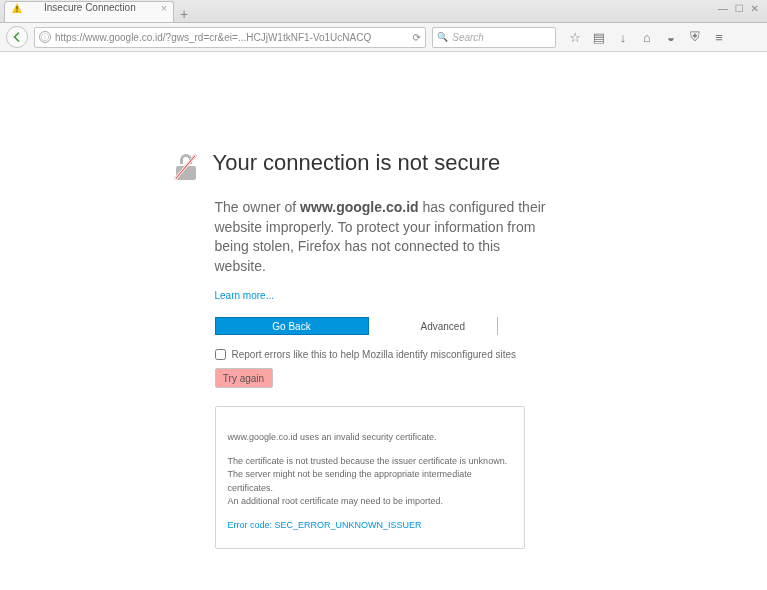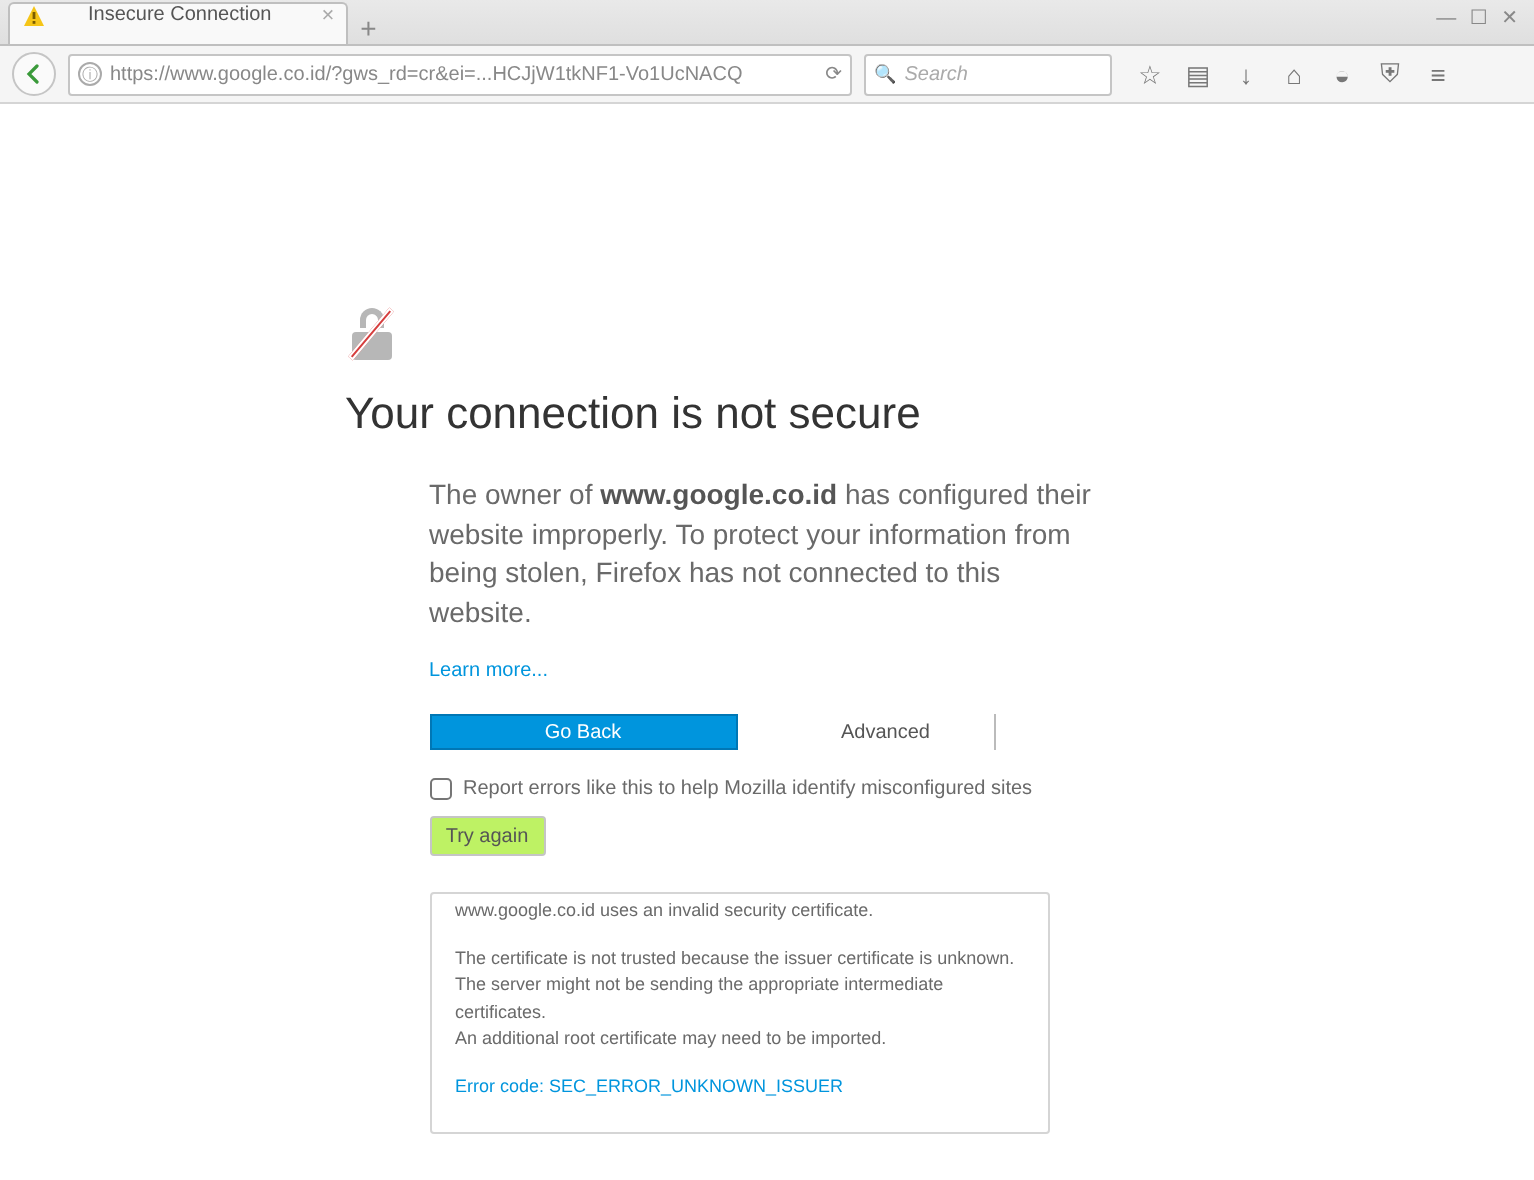--- a/index.html
+++ b/index.html
@@ -16,36 +16,36 @@
 .back-btn { width: 22px; height: 22px; border: 1px solid #c5c5c5; border-radius: 50%; background: #fafafa; display: flex; align-items: center; justify-content: center; color: #44aa44; font-size: 12px; }
 .urlbar { flex: 0 0 392px; height: 21px; border: 1px solid #c5c5c5; border-radius: 2px; background: #fff; display: flex; align-items: center; padding: 0 4px; font-size: 10px; color: #888; gap: 4px; }
 .url-warn { width: 12px; height: 12px; border-radius: 50%; border: 1px solid #aaa; display: flex; align-items: center; justify-content: center; font-size: 8px; color: #aaa; }
 .urlbar .reload { margin-left: auto; color: #888; }
 .searchbar { flex: 0 0 124px; height: 21px; border: 1px solid #c5c5c5; border-radius: 2px; background: #fff; display: flex; align-items: center; padding: 0 4px; font-size: 10px; color: #aaa; gap: 4px; }
 .tb-icons { display: flex; align-items: center; gap: 10px; color: #777; font-size: 13px; margin-left: 6px; }
 .tb-icons span { display:inline-flex; width:14px; justify-content:center; }
 
 .content { padding: 98px 0 0 0; display: flex; justify-content: center; }
 .inner { width: 338px; }
-.head { display: flex; align-items: flex-start; gap: 14px; margin-left: -42px; flex-direction: column; }
+.head { display: flex; align-items: flex-start; gap: 14px; margin-left: -42px; }
 .lock-icon { width: 26px; height: 26px; position: relative; margin-top: 4px; }
 .lock-body { position:absolute; bottom:0; left:3px; width:20px; height:14px; background:#b7b7b7; border-radius:2px; }
 .lock-sh { position:absolute; top:0; left:7px; width:12px; height:10px; border:3px solid #b7b7b7; border-bottom:none; border-radius:7px 7px 0 0; }
 .lock-slash { position:absolute; left:11px; top:-3px; width:3px; height:32px; background:#d63e3e; transform:rotate(40deg); border:1px solid #fff; }
 h1 { font-size: 22px; font-weight: 300; color: #333; }
 .para { font-size: 14px; color: #6a6a6a; line-height: 1.4; margin-top: 18px; }
 .para b { color:#555; }
 .learn { display:inline-block; font-size: 10px; color: #0095dd; margin-top: 14px; }
 .btnrow { display:flex; gap: 52px; align-items:center; margin-top: 14px; }
 .go-back { width: 154px; height: 18px; background:#0095dd; border:1px solid #0077b5; color:#fff; font-size:10px; display:flex; align-items:center; justify-content:center; }
 .advanced { font-size:10px; color:#555; border-right:1px solid #bbb; padding-right:32px; height:18px; display:flex; align-items:center; }
 .report { display:flex; align-items:center; gap:6px; font-size:10px; color:#6a6a6a; margin-top:14px; }
 .report input { width:11px; height:11px; }
-.try { margin-top:8px; width:58px; height:20px; border:1px solid #c5c5c5; background:#bef264; font-size:10px; color:#555; border-radius:2px; }
-.detail { margin-top:18px; border:1px solid #d5d5d5; border-radius:2px; padding:2px 12px 16px 12px; font-size:9px; color:#6a6a6a; line-height:1.5; width:310px; }
+.try { margin-top:8px; width:58px; height:20px; border:1px solid #c5c5c5; background:#fca5a5; font-size:10px; color:#555; border-radius:2px; }
+.detail { margin-top:18px; border:1px solid #d5d5d5; border-radius:2px; padding:24px 12px 16px 12px; font-size:9px; color:#6a6a6a; line-height:1.5; width:310px; }
 .detail .line1 { margin-bottom:10px; }
 .errcode { color:#0095dd; margin-top:10px; }
 svg { display:block; }
 </style>
 </head>
 <body>
 
 <div class="titlebar">
   <div class="tab">
     <span class="tab-icon">

